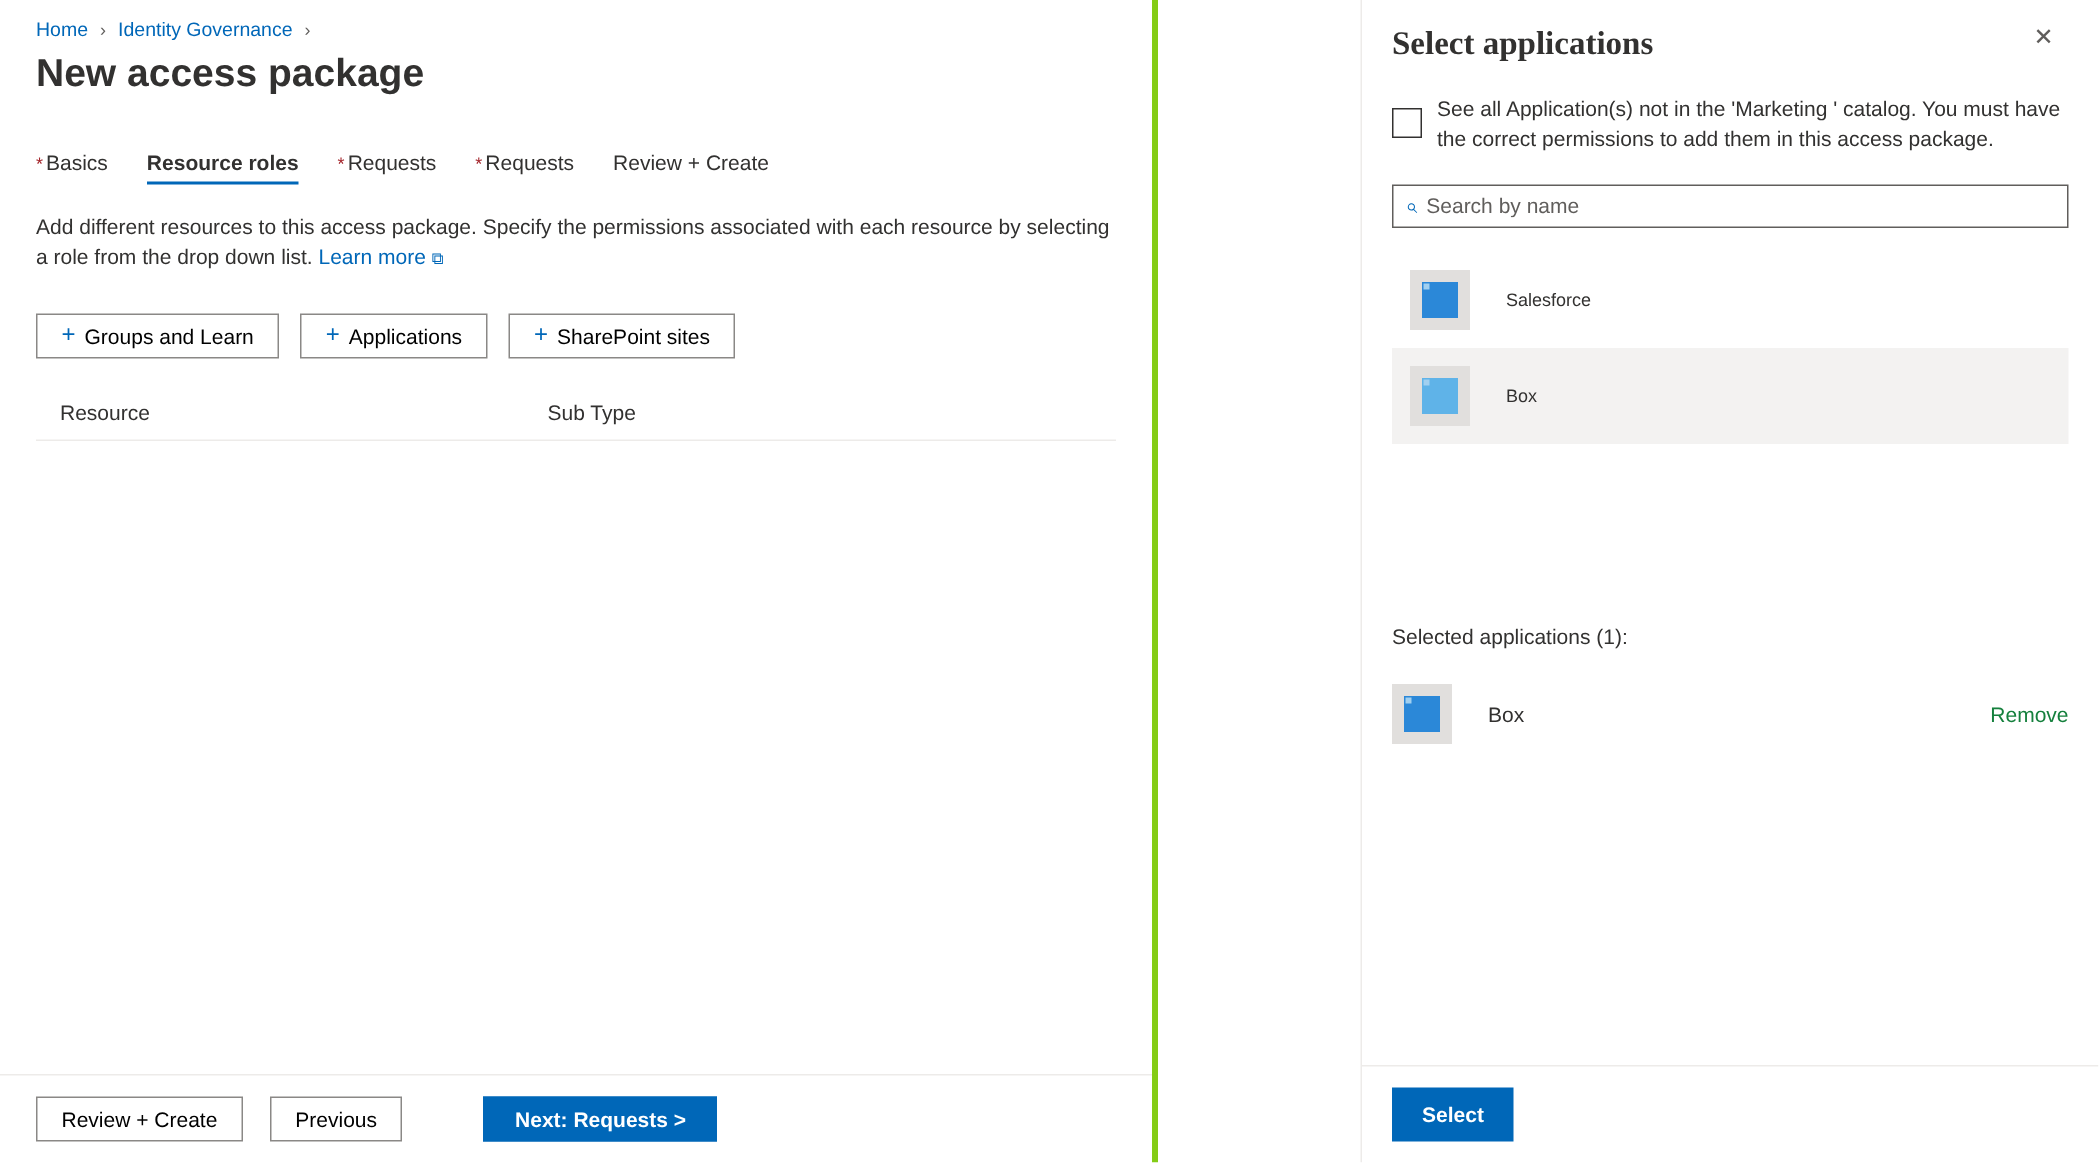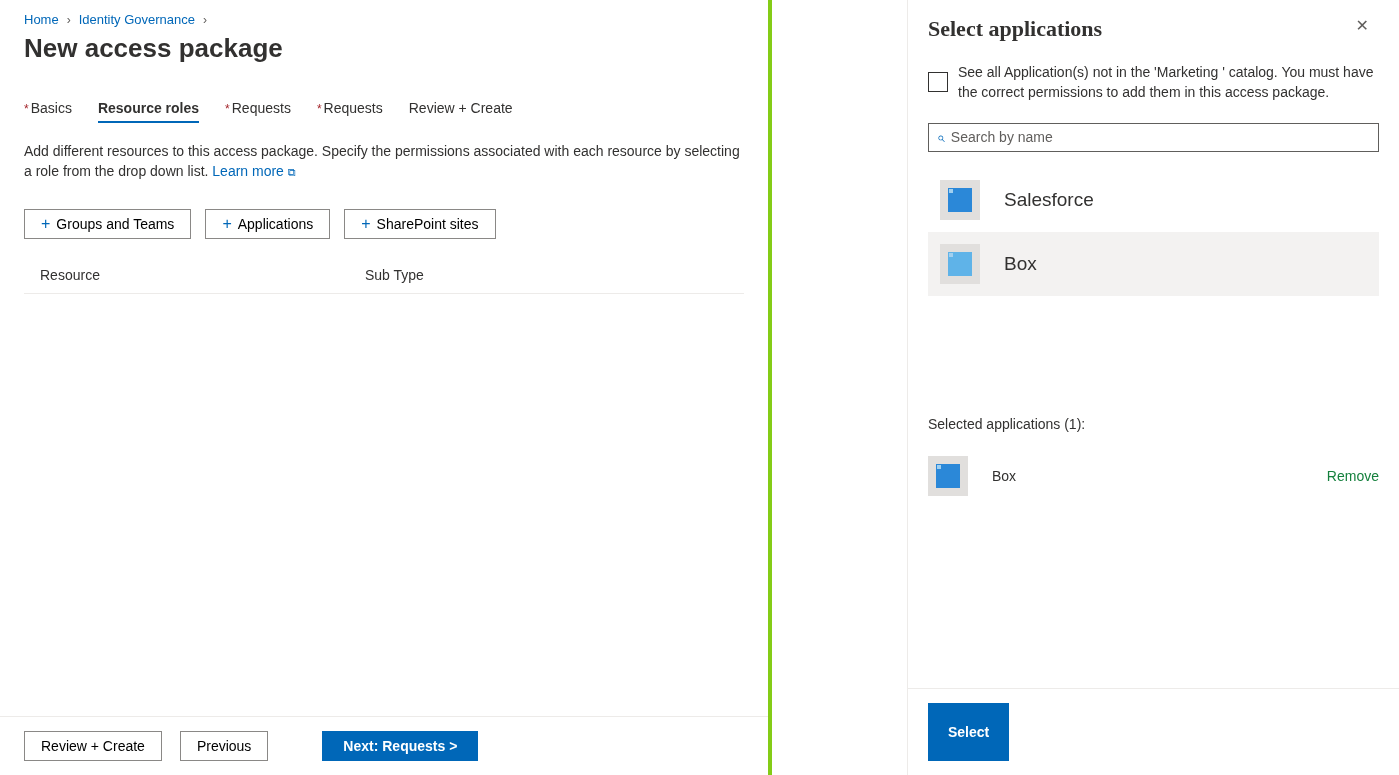--- a/index.html
+++ b/index.html
@@ -222,42 +222,42 @@
   position: relative;
 }
 .app-ico .sq::before {
   content: "";
   position: absolute;
   top: 1px; left: 1px;
   width: 4px; height: 4px;
   background: #a1d0f0;
 }
 .app-row.selected .sq { background: #5fb3e8; }
-.app-label { font-size: 19px; text-align: center; }
+.app-label { font-size: 12px; text-align: center; }
 
 .selected-hdr { font-size: 14px; margin: 120px 0 18px 0; }
 .sel-row {
   display: flex;
   align-items: center;
   gap: 24px;
   padding: 6px 0;
 }
 .sel-label { font-size: 14px; flex: 0 0 auto; }
 .sel-spacer { flex: 1; }
 .remove-link { color: #15803d; cursor: pointer; font-size: 14px; }
 
 .panel-footer {
   border-top: 1px solid #edebe9;
   padding: 14px 20px;
 }
 .select-btn {
   background: #0067b8;
   color: #fff;
   border: none;
-  padding: 21px 20px;
+  padding: 10px 20px;
   font-size: 14px;
   font-weight: 600;
   cursor: pointer;
 }
 </style>
 </head>
 <body>
 
 <div class="main">
   <div class="main-body">
@@ -278,21 +278,21 @@
     </div>
 
     <p class="description">
       <span>Add different resources to this access package. Specify the permissions associated with each resource by selecting a role from the drop down list. </span>
       <a class="learn"><span>Learn more</span> <span class="ext-icon">⧉</span></a>
     </p>
 
     <div class="add-buttons">
       <button class="add-btn">
           <span class="plus">+</span>
-          <span>Groups and Teams</span>
+          <span>Groups and Learn</span>
         </button>
       <button class="add-btn">
           <span class="plus">+</span>
           <span>Applications</span>
         </button>
       <button class="add-btn">
           <span class="plus">+</span>
           <span>SharePoint sites</span>
         </button>
     </div>

